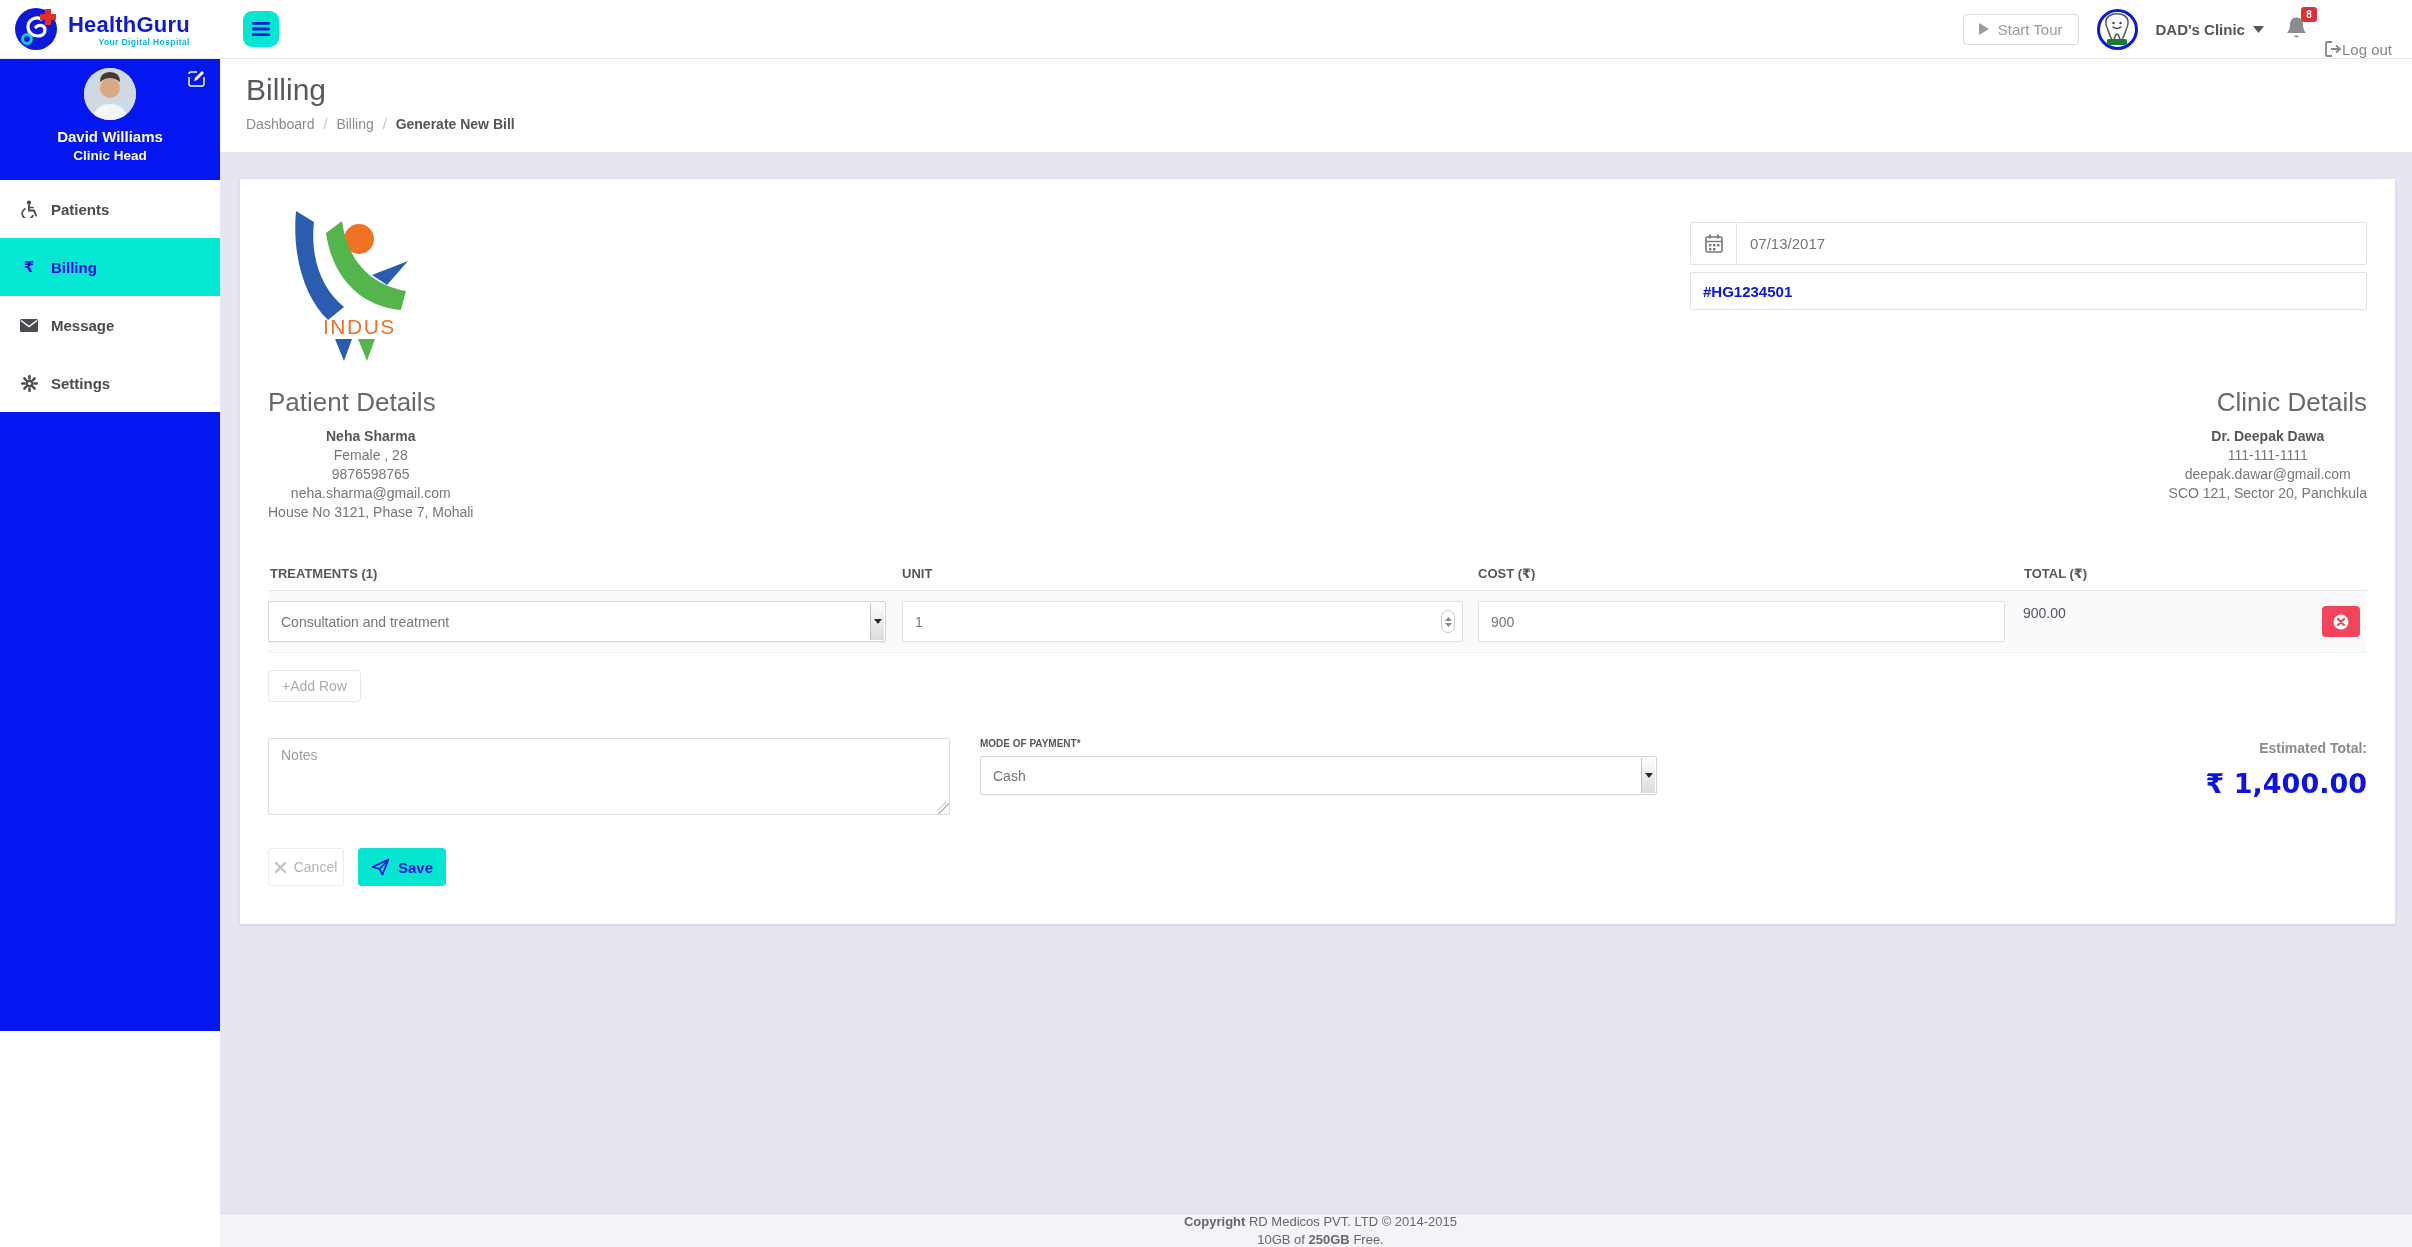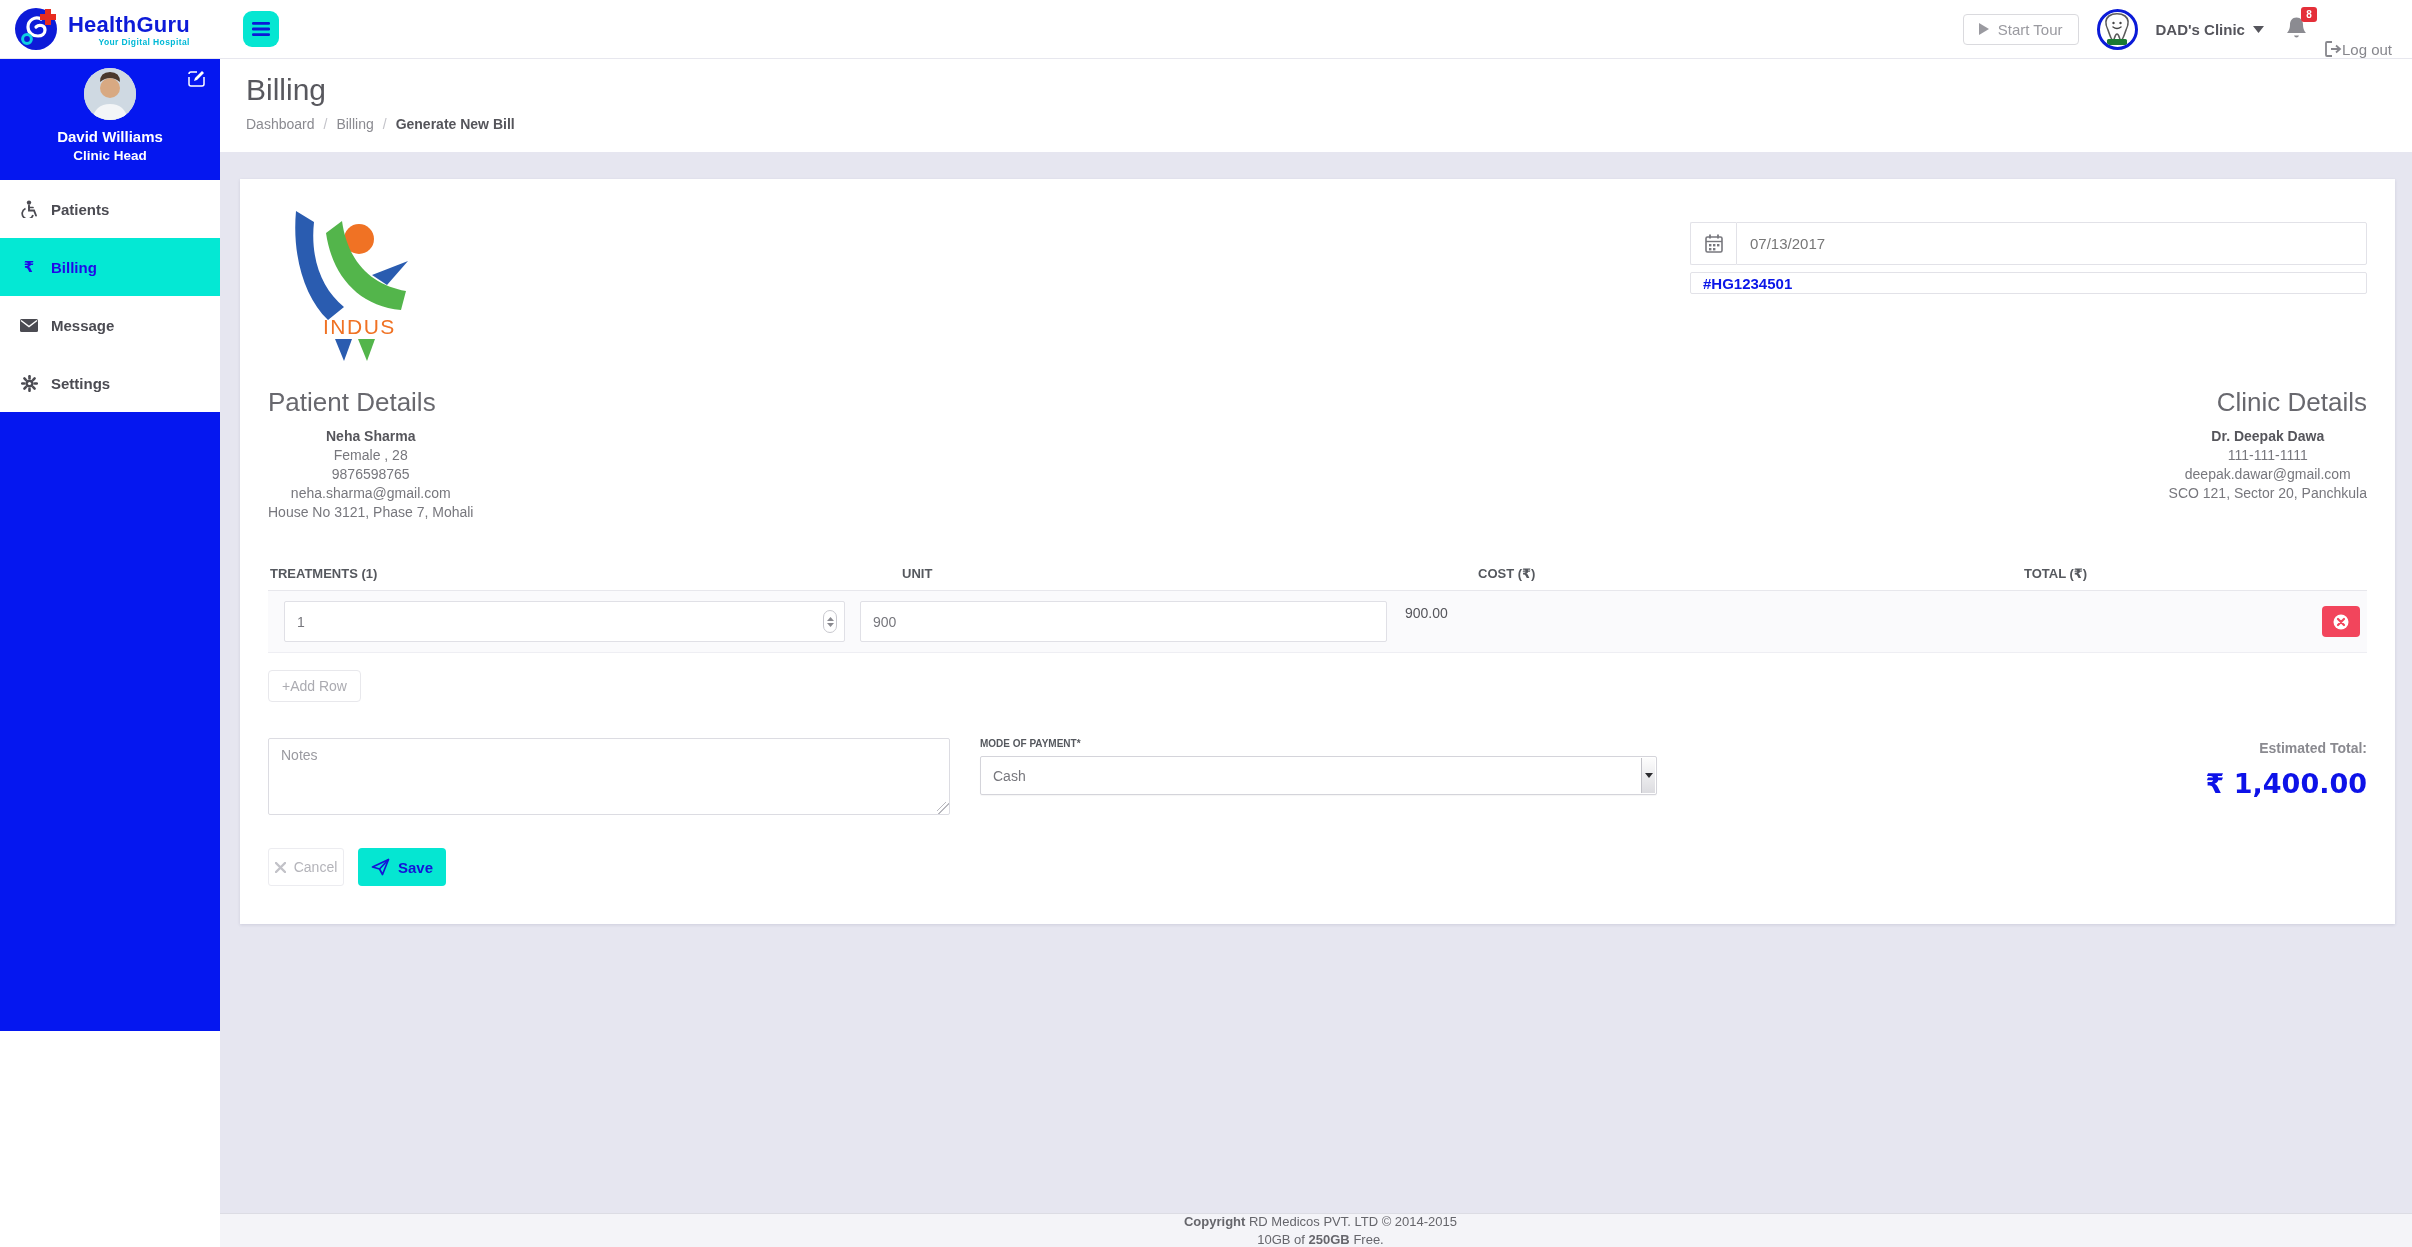--- a/index.html
+++ b/index.html
@@ -58,21 +58,21 @@
 
   
   .row1 { display:flex; justify-content:space-between; }
   .indus { margin-left:12px; }
   .bill-meta { width:677px; padding-top:13px; }
   .date-group { display:flex; height:43px; }
   .date-addon { width:46px; border:1px solid #e2e2e8; border-right:none; border-radius:2px 0 0 2px;
     display:flex; align-items:center; justify-content:center; background:#fff; cursor:pointer; }
   .date-input { flex:1; border:1px solid #e2e2e8; border-radius:0 2px 2px 0; font-size:15px; color:#777;
     padding:0 13px; outline:none; font-family:inherit; }
-  .invoice-box { margin-top:7px; height:22px; border:1px solid #e2e2e8; border-radius:2px; display:flex;
+  .invoice-box { margin-top:7px; height:38px; border:1px solid #e2e2e8; border-radius:2px; display:flex;
     align-items:center; padding:0 12px; font-size:15px; font-weight:bold; color:#0b16e8; }
 
   
   .row2 { display:flex; justify-content:space-between; margin-top:26px; }
   .det-h { font-size:26px; color:#68686e; font-weight:normal; margin-bottom:9px; }
   .det p { font-size:14px; color:#77777d; line-height:19px;text-align:center; }
   .det p.b { font-weight:bold; color:#55555b; }
   .det.right { text-align:right; }
 
   
@@ -337,20 +337,28 @@
         </div>
 
         <div class="tbl">
           <div class="tbl-head">
             <span class="th-t">TREATMENTS (1)</span>
             <span class="th-u">UNIT</span>
             <span class="th-c">COST (₹)</span>
             <span class="th-tot">TOTAL (₹)</span>
           </div>
           <div class="tbl-row">
+            <div class="fake-select sel-treatment">
+              <span>Consultation and treatment</span>
+              <span class="sel-strip">
+                <svg width="8" height="5" viewBox="0 0 8 5">
+                    <path d="M0 0 h8 L4 5 Z" fill="#2b2b2e"></path>
+                  </svg>
+              </span>
+            </div>
             <div class="unit-wrap">
               <input class="unit-input" type="text" value="1" style="">
               <span class="spinner">
                 <svg width="7" height="4" viewBox="0 0 7 4">
                     <path d="M0 4 h7 L3.5 0 Z" fill="#8a8a90"></path>
                   </svg>
                 <svg width="7" height="4" viewBox="0 0 7 4">
                     <path d="M0 0 h7 L3.5 4 Z" fill="#8a8a90"></path>
                   </svg>
               </span>

